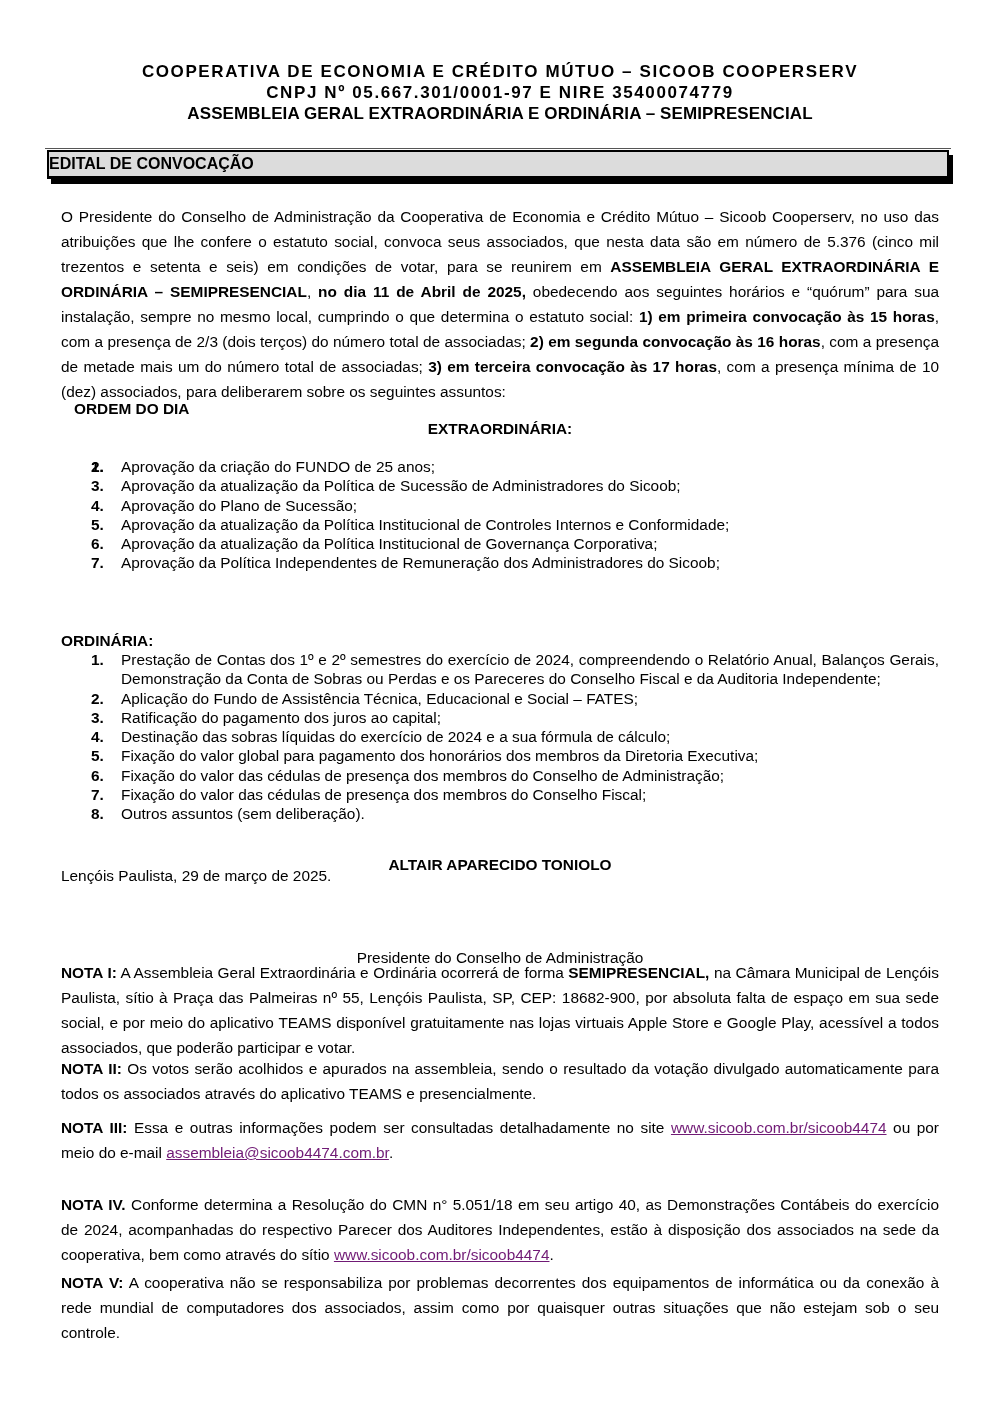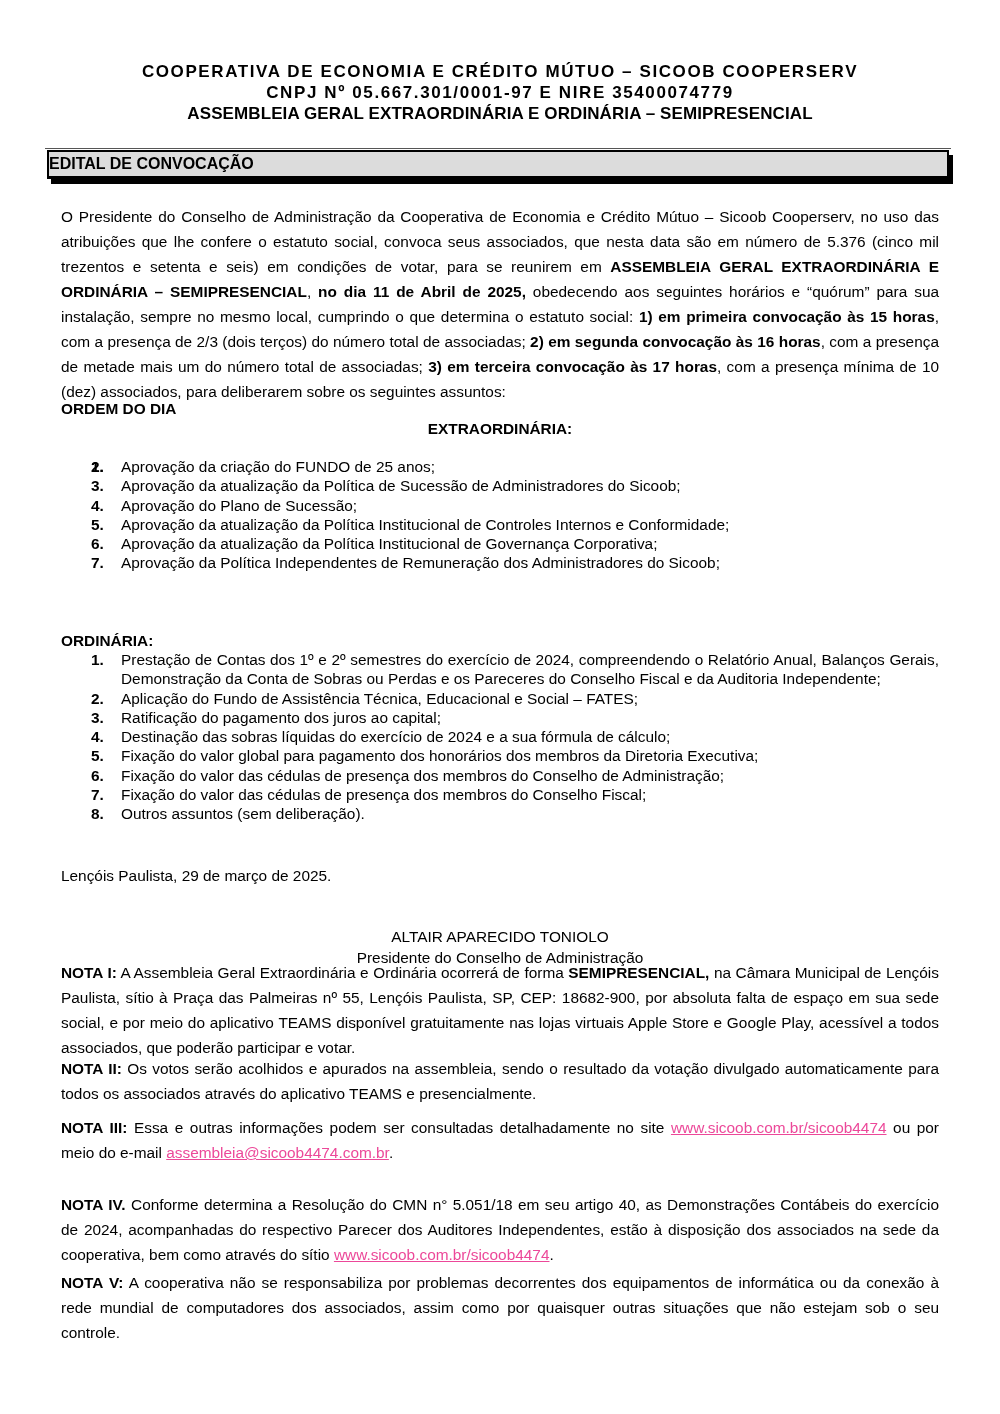--- a/index.html
+++ b/index.html
@@ -18,36 +18,36 @@
               height: 1px; background: #555; }
   p, .blk { margin: 0; font-size: 15.4px; line-height: 25px; text-align: justify; }
   .abs { position: absolute; left: 61px; width: 878px; }
   b { font-weight: bold; }
   ol { list-style: none; margin: 0; padding: 0; }
   ol li { position: relative; padding-left: 60px; font-size: 15.4px; line-height: 19.3px;
           text-align: justify; }
   ol li .num { position: absolute; left: 30px; top: 0; font-weight: bold; }
   .heading { font-weight: bold; font-size: 15.4px; line-height: 19.3px; }
   .center { text-align: center; }
-  a { color: #ec4899; text-decoration: underline; }
+  a { color: #701a75; text-decoration: underline; }
 </style>
 </head>
 <body>
 
 <div class="hdr l1">COOPERATIVA DE ECONOMIA E CRÉDITO MÚTUO – SICOOB COOPERSERV</div>
 <div class="hdr l2">CNPJ Nº 05.667.301/0001-97 E NIRE 35400074779</div>
 <div class="hdr l3">ASSEMBLEIA GERAL EXTRAORDINÁRIA E ORDINÁRIA – SEMIPRESENCIAL</div>
 
 <div class="titlebox">
   <span>EDITAL DE CONVOCAÇÃO</span>
 </div>
 
 <p class="abs" style="top:204px;"><span>O Presidente do Conselho de Administração da Cooperativa de Economia e Crédito Mútuo – Sicoob Cooperserv, no uso das atribuições que lhe confere o estatuto social, convoca seus associados, que nesta data são em número de 5.376 (cinco mil trezentos e setenta e seis) em condições de votar, para se reunirem em </span><b>ASSEMBLEIA GERAL EXTRAORDINÁRIA E ORDINÁRIA – SEMIPRESENCIAL</b><span>, </span><b>no dia 11 de Abril de 2025,</b><span> obedecendo aos seguintes horários e “quórum” para sua instalação, sempre no mesmo local, cumprindo o que determina o estatuto social: </span><b>1) em primeira convocação às 15 horas</b><span>, com a presença de 2/3 (dois terços) do número total de associadas; </span><b>2) em segunda convocação às 16 horas</b><span>, com a presença de metade mais um do número total de associadas; </span><b>3) em terceira convocação às 17 horas</b><span>, com a presença mínima de 10 (dez) associados, para deliberarem sobre os seguintes assuntos:</span></p>
 
-<div class="abs heading" style="top:399px;">ORDEM DO DIA</div>
+<div class="abs heading" style="top:399px;margin-left:13px;">ORDEM DO DIA</div>
 <div class="abs heading" style="top:419px;text-align:center;">EXTRAORDINÁRIA:</div>
 
 <ol class="abs" style="top:457px;">
   <li><span class="num">1.</span></li>
   <li><span class="num">2.</span><span>Aprovação da criação do FUNDO de 25 anos;</span></li>
   <li><span class="num">3.</span><span>Aprovação da atualização da Política de Sucessão de Administradores do Sicoob;</span></li>
   <li><span class="num">4.</span><span>Aprovação do Plano de Sucessão;</span></li>
   <li><span class="num">5.</span><span>Aprovação da atualização da Política Institucional de Controles Internos e Conformidade;</span></li>
   <li><span class="num">6.</span><span>Aprovação da atualização da Política Institucional de Governança Corporativa;</span></li>
   <li><span class="num">7.</span><span>Aprovação da Política Independentes de Remuneração dos Administradores do Sicoob;</span></li>
@@ -61,21 +61,21 @@
   <li><span class="num">3.</span><span>Ratificação do pagamento dos juros ao capital;</span></li>
   <li><span class="num">4.</span><span>Destinação das sobras líquidas do exercício de 2024 e a sua fórmula de cálculo;</span></li>
   <li><span class="num">5.</span><span>Fixação do valor global para pagamento dos honorários dos membros da Diretoria Executiva;</span></li>
   <li><span class="num">6.</span><span>Fixação do valor das cédulas de presença dos membros do Conselho de Administração;</span></li>
   <li><span class="num">7.</span><span>Fixação do valor das cédulas de presença dos membros do Conselho Fiscal;</span></li>
   <li><span class="num">8.</span><span>Outros assuntos (sem deliberação).</span></li>
 </ol>
 
 <p class="abs" style="top:863px;">Lençóis Paulista, 29 de março de 2025.</p>
 
-<p class="abs center" style="top:924px; font-weight:normal;">ALTAIR APARECIDO TONIOLO</p>
+<p class="abs center" style="top:852px; font-weight:bold;">ALTAIR APARECIDO TONIOLO</p>
 <p class="abs center" style="top:945px;">Presidente do Conselho de Administração</p>
 
 <p class="abs" style="top:960px;"><b>NOTA I:</b><span> A Assembleia Geral Extraordinária e Ordinária ocorrerá de forma </span><b>SEMIPRESENCIAL,</b><span> na Câmara Municipal de Lençóis Paulista, sítio à Praça das Palmeiras nº 55, Lençóis Paulista, SP, CEP: 18682-900, por absoluta falta de espaço em sua sede social, e por meio do aplicativo TEAMS disponível gratuitamente nas lojas virtuais Apple Store e Google Play, acessível a todos associados, que poderão participar e votar.</span></p>
 
 <p class="abs" style="top:1056px;"><b>NOTA II:</b><span> Os votos serão acolhidos e apurados na assembleia, sendo o resultado da votação divulgado automaticamente para todos os associados através do aplicativo TEAMS e presencialmente.</span></p>
 
 <p class="abs" style="top:1115px;"><b>NOTA III:</b><span> Essa e outras informações podem ser consultadas detalhadamente no site </span><a href="#">www.sicoob.com.br/sicoob4474</a><span> ou por meio do e-mail </span><a href="#">assembleia@sicoob4474.com.br</a><span>.</span></p>
 
 <p class="abs" style="top:1192px;"><b>NOTA IV.</b><span> Conforme determina a Resolução do CMN n° 5.051/18 em seu artigo 40, as Demonstrações Contábeis do exercício de 2024, acompanhadas do respectivo Parecer dos Auditores Independentes, estão à disposição dos associados na sede da cooperativa, bem como através do sítio </span><a href="#">www.sicoob.com.br/sicoob4474</a><span>.</span></p>
 

